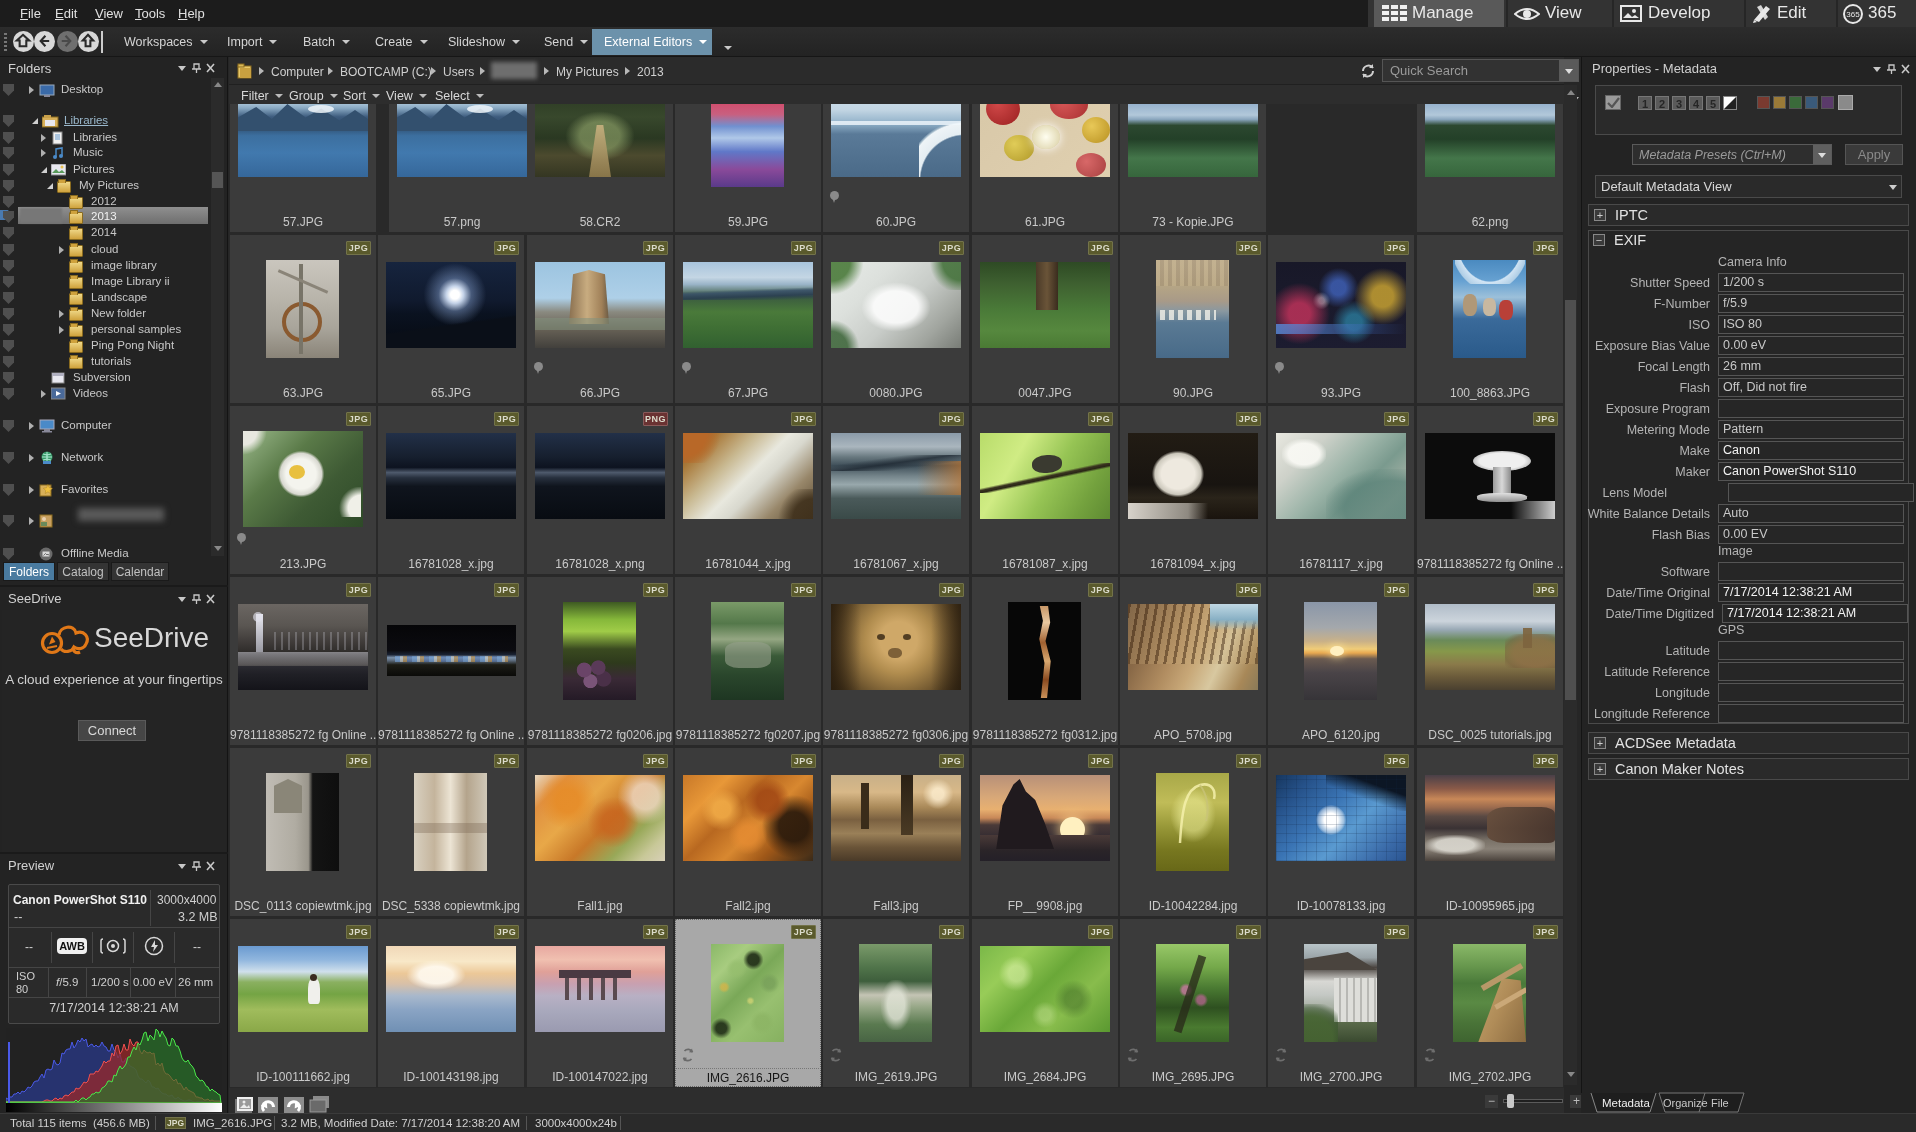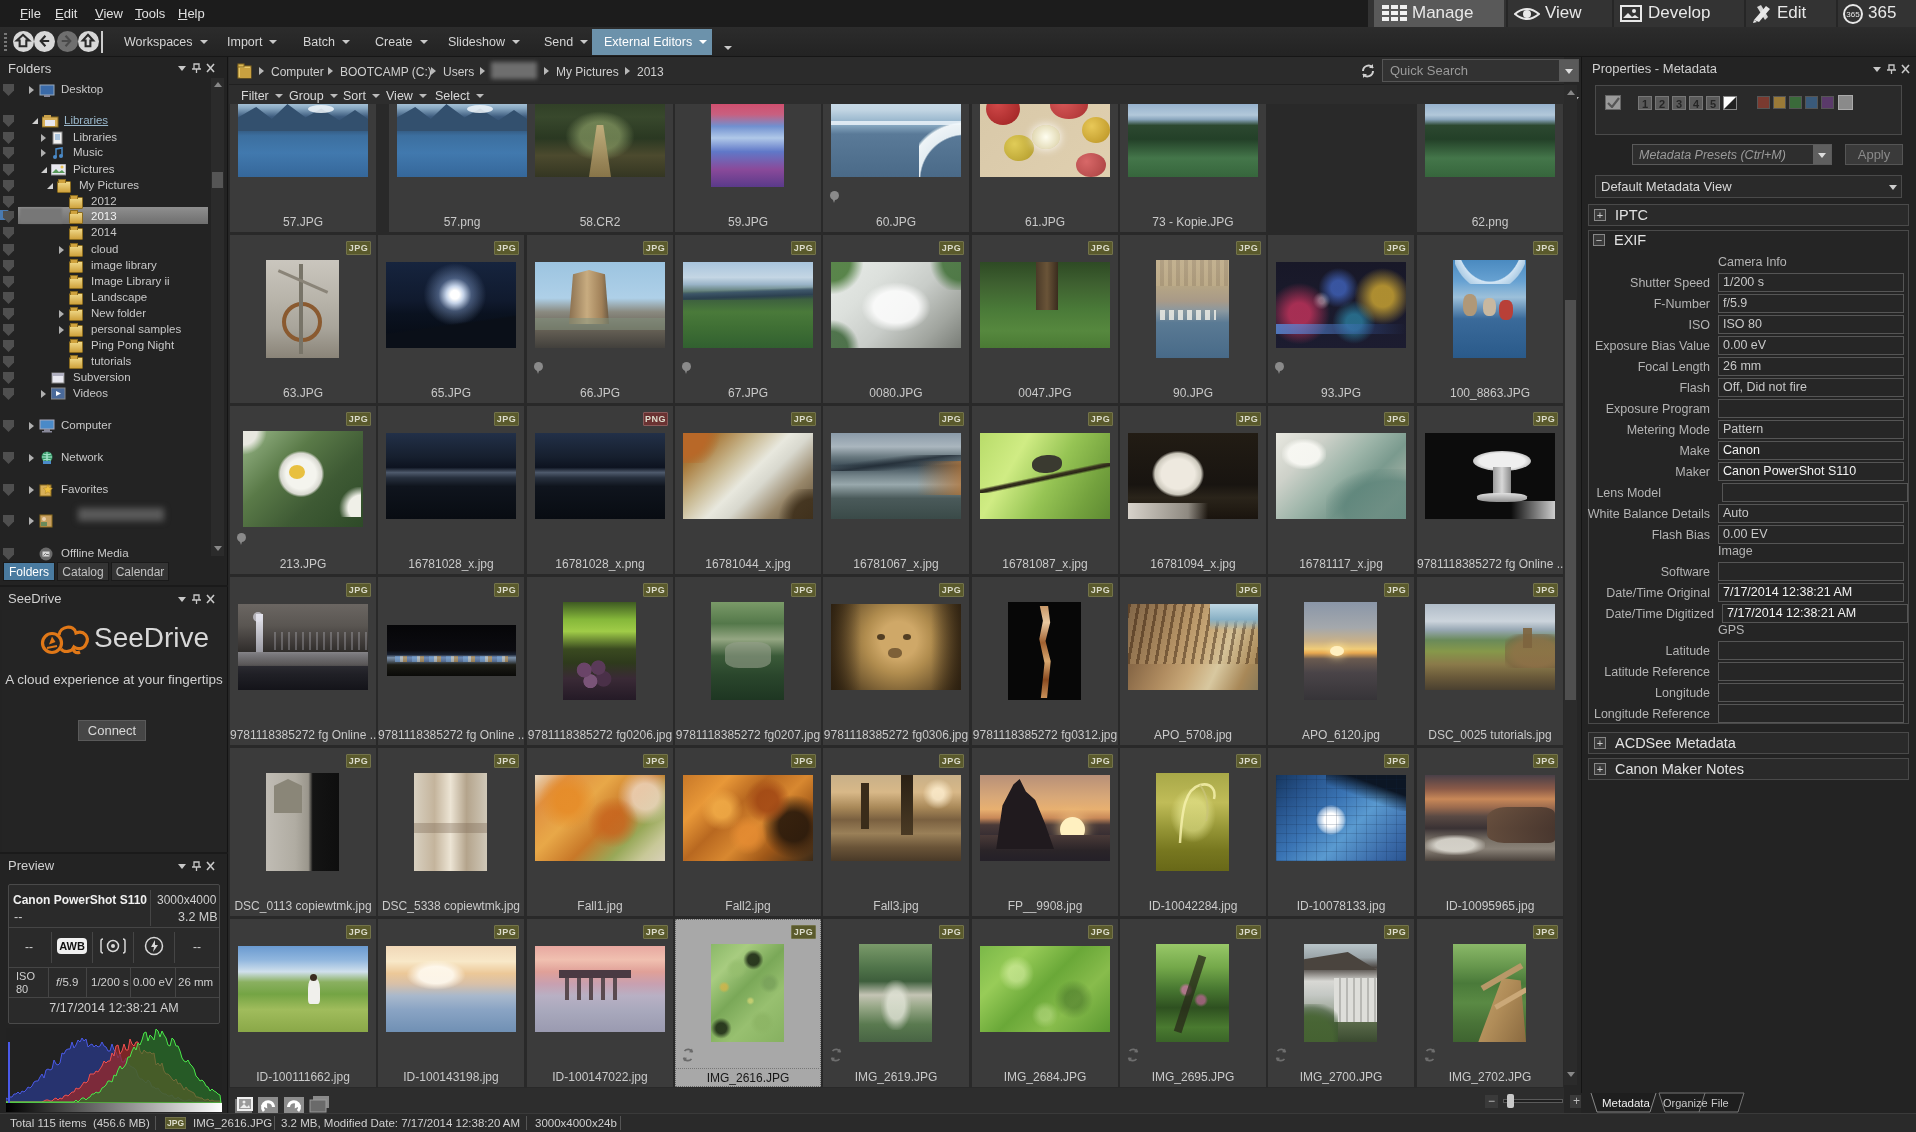--- a/index.html
+++ b/index.html
@@ -960,21 +960,21 @@
 <div class="fieldrow" style="left:0;top:384px;width:335px">
 <div class="flabel">Make</div>
 <div class="fbox"></div>
 <div class="fval wht" style="left:142px">Canon</div>
 </div>
 <div class="fieldrow" style="left:0;top:405px;width:335px">
 <div class="flabel">Maker</div>
 <div class="fbox"></div>
 <div class="fval wht" style="left:142px">Canon PowerShot S110</div>
 </div>
-<div class="fieldrow" style="left:4px;top:426px;width:282px">
+<div class="fieldrow" style="left:10px;top:426px;width:282px">
 <div class="flabel">Lens Model</div>
 <div class="fbox"></div>
 </div>
 <div class="fieldrow" style="left:0;top:447px;width:335px">
 <div class="flabel">White Balance Details</div>
 <div class="fbox"></div>
 <div class="fval" style="left:142px">Auto</div>
 </div>
 <div class="fieldrow" style="left:0;top:468px;width:335px">
 <div class="flabel">Flash Bias</div>

